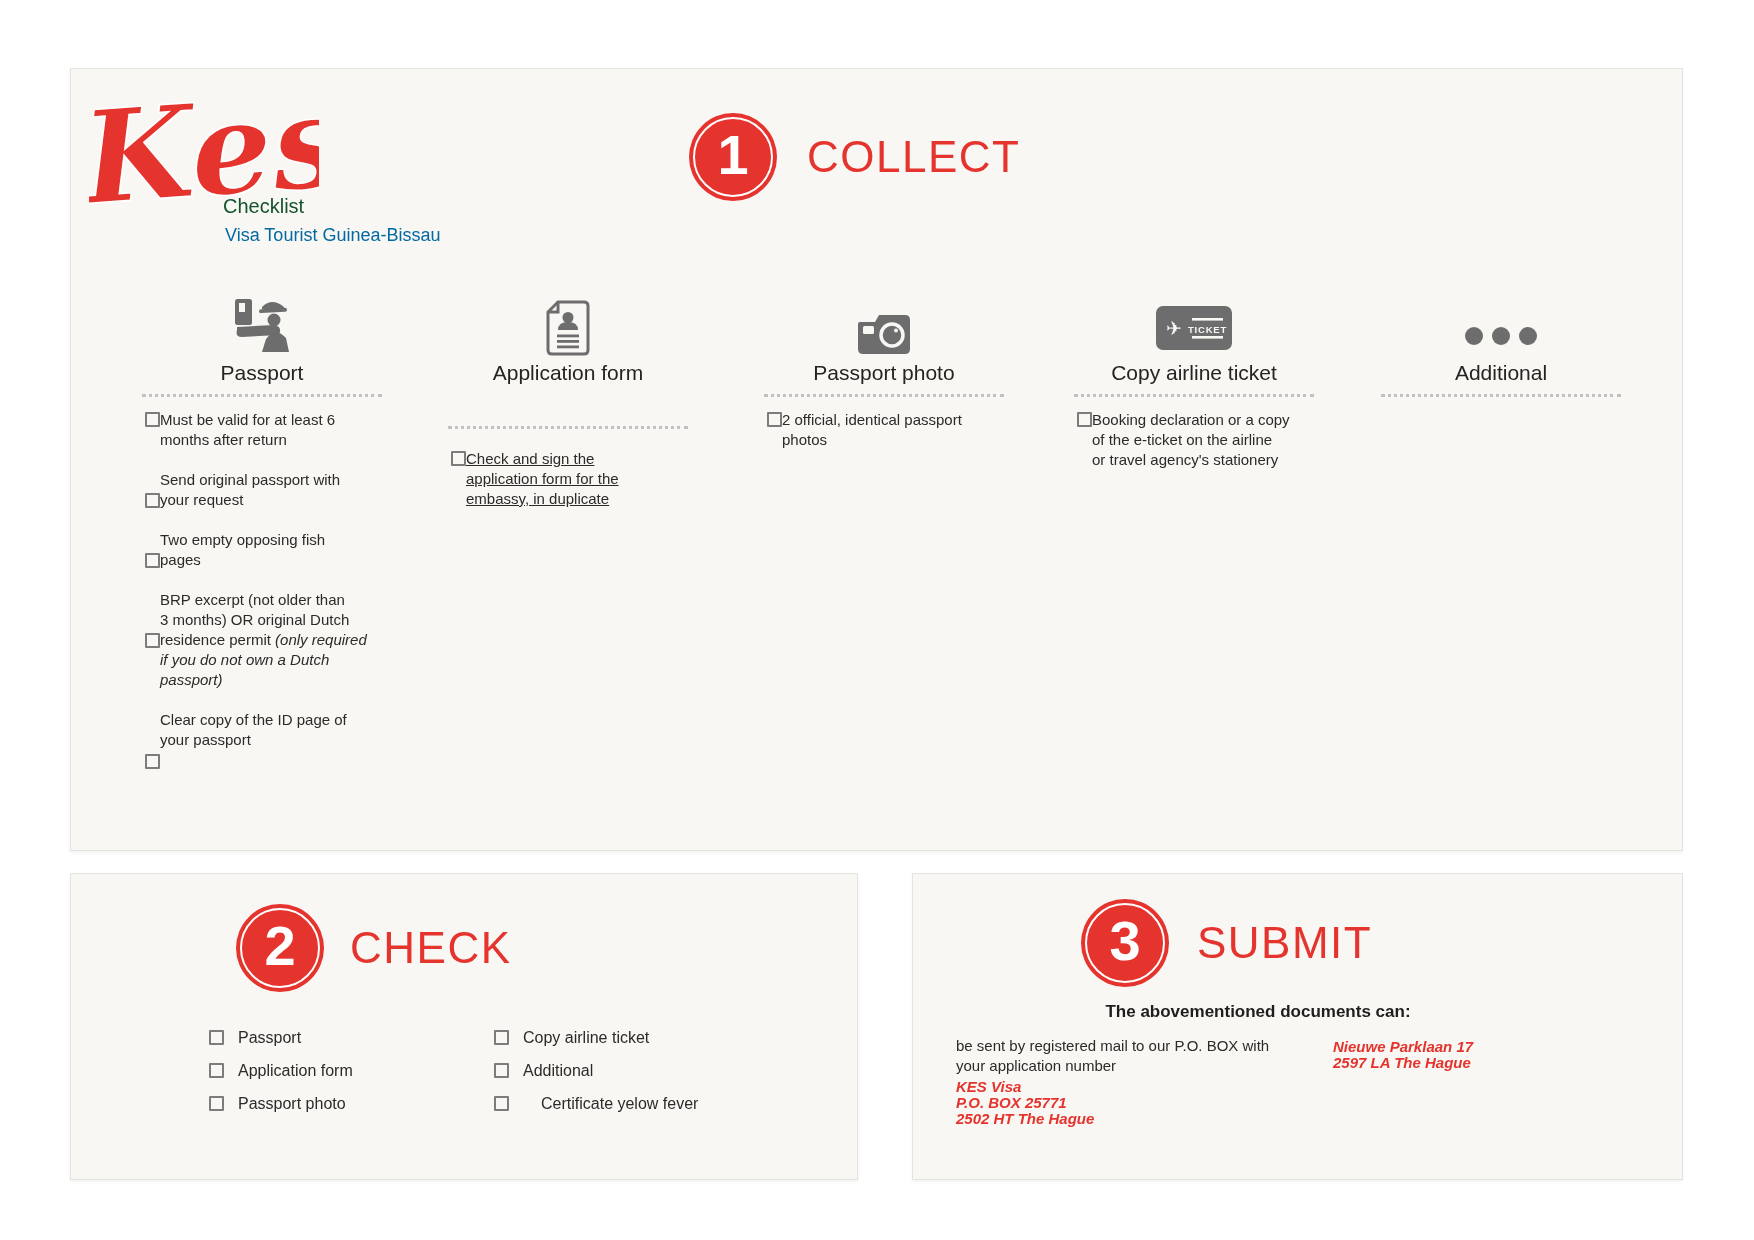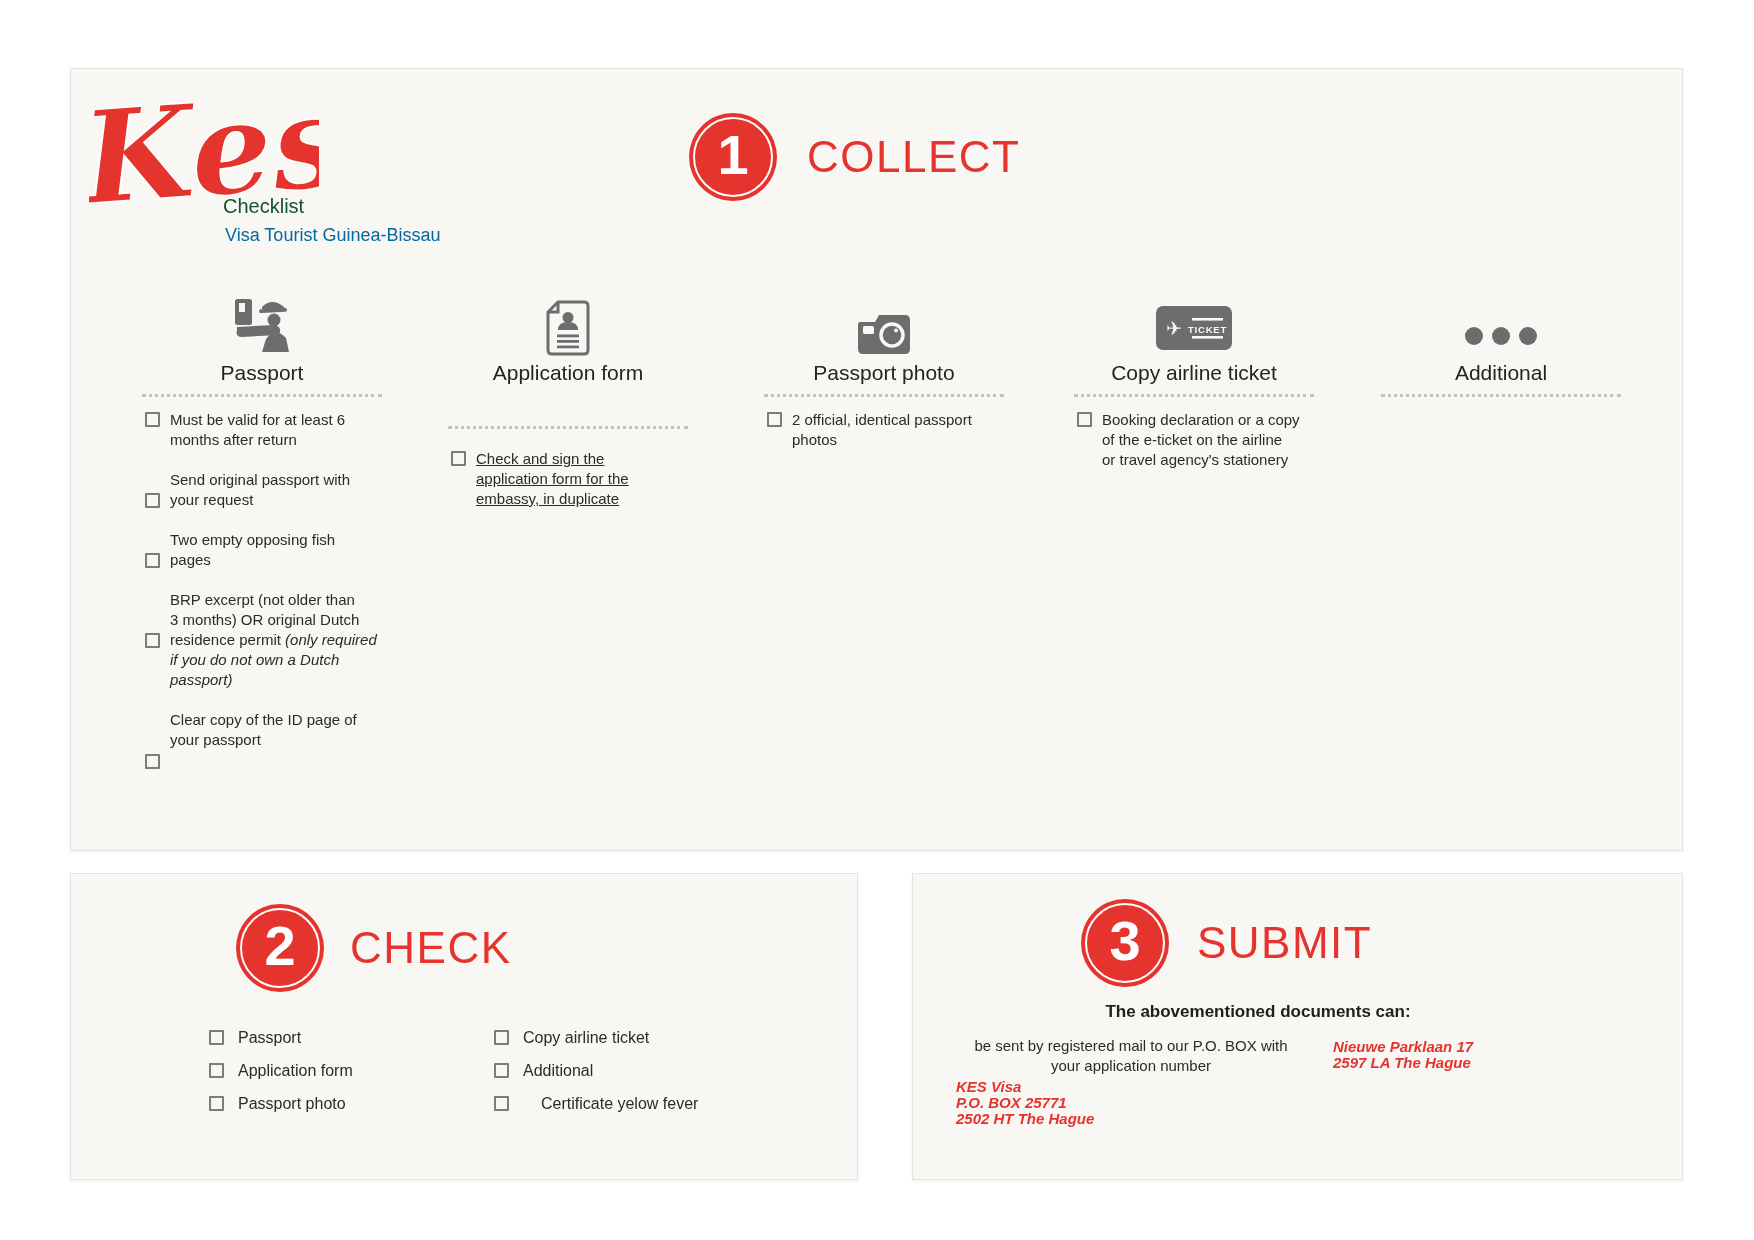--- a/index.html
+++ b/index.html
@@ -45,21 +45,21 @@
   .col{position:absolute;top:225px;width:250px;}
   .col-1{left:66px;}  .col-2{left:372px;}  .col-3{left:688px;}  .col-4{left:998px;}  .col-5{left:1305px;}
   .icon-box{height:62px;display:flex;align-items:flex-end;justify-content:center;color:var(--icon-gray);}
   .icon-box svg{display:block;}
   .col-title{margin-top:5px;text-align:center;font-size:21px;color:#262321;}
   .dotted{margin:9px 5px 0 5px;height:0;border-top:3px dotted var(--dotted);}
   .col-2 .dotted{margin-top:41px;}
   .items{margin-top:13px;padding-left:8px;}
   .col-2 .items{margin-top:20px;text-decoration:underline;}
 
-  .item{display:flex;gap:10px;margin-bottom:20px;}
+  .item{display:flex;gap:0;margin-bottom:20px;}
   .checkbox{flex:0 0 auto;width:15px;height:15px;border:2.5px solid var(--checkbox-border);
     background:transparent;border-radius:1px;}
   .item.cb-top{align-items:flex-start;}
   .item.cb-top .checkbox{margin-top:2px;}
   .item.cb-end{align-items:flex-end;}
   .item.cb-end .checkbox{margin-bottom:2px;}
   .item.cb-center{align-items:center;}
   .item.cb-below{align-items:flex-end;}
   .item.cb-below .checkbox{transform:translateY(19px);}
   .item-text{font-size:15px;line-height:20px;white-space:pre-line;color:var(--text);}
@@ -73,21 +73,21 @@
   .check-row .checkbox{width:15px;height:15px;}
   .check-row-label{font-size:16px;color:var(--text);white-space:nowrap;}
   .check-row.indent .check-row-label{margin-left:18px;}
 
   
   .submit-heading{position:absolute;left:0;top:128px;width:690px;text-align:center;
     font-size:17px;font-weight:bold;color:#1f1e1d;}
   .submit-col{position:absolute;top:162px;width:350px;}
   .submit-col-mail{left:43px;}
   .submit-col-office{left:420px;}
-  .submit-text{font-size:15px;line-height:20px;white-space:pre-line;color:var(--text);text-align:center;}
+  .submit-text{font-size:15px;line-height:20px;white-space:pre-line;color:var(--text);}
   .submit-address{margin-top:3px;font-size:15px;line-height:16px;white-space:pre-line;
     color:var(--accent-red);font-style:italic;font-weight:bold;}
 
   .ellipsis-icon{margin-bottom:10px;}
   .ticket-icon{margin-bottom:6px;}
 </style>
 </head>
 <body>
 
 <div class="page">

